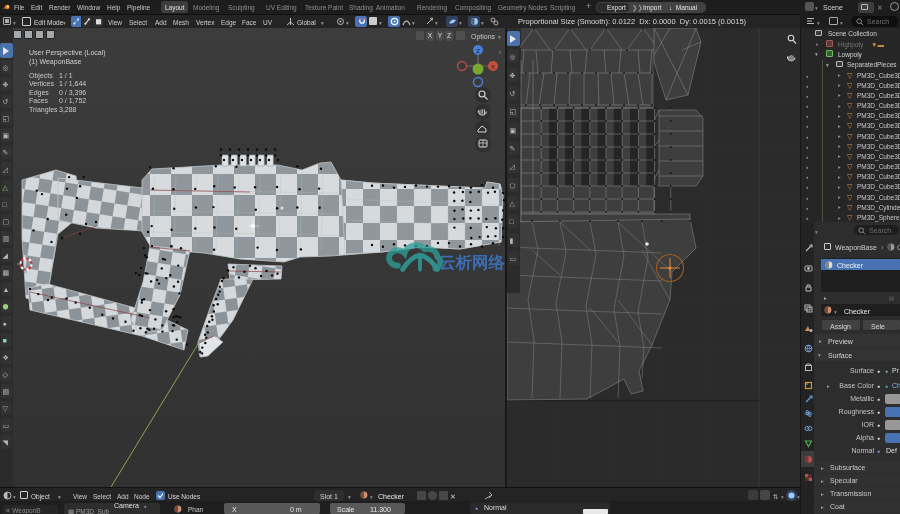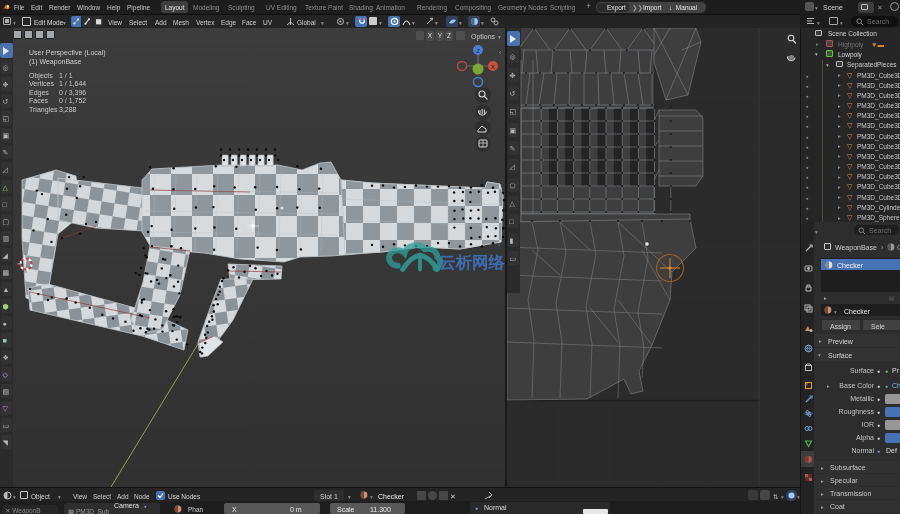--- a/index.html
+++ b/index.html
@@ -114,20 +114,21 @@
 <div class="abs" style="left:468px;top:15.5px;width:12px;height:11px;background:#33415c;border-radius:2px"></div>
 <svg class="abs" style="left:470px;top:16.5px" width="9" height="9" viewBox="0 0 9 9">
       <circle cx="4.5" cy="4.5" r="3.4" fill="#9cf"></circle>
       <path d="M4.5 1.1 a3.4 3.4 0 0 0 0 6.8 z" fill="#567"></path>
     </svg>
 <div class="txt" style="left:481px;top:18.5px;color:#999;font-size:5.5px">▾</div>
 <svg class="abs" style="left:490px;top:16.5px" width="9" height="9" viewBox="0 0 9 9">
       <circle cx="3" cy="3" r="2" fill="none" stroke="#bbb" stroke-width=".9"></circle>
       <circle cx="6" cy="6" r="2" fill="none" stroke="#bbb" stroke-width=".9"></circle>
     </svg>
+<div class="txt" style="left:518px;top:17px;color:#d8d8d8;font-size:7.5px">Proportional Size (Smooth): 0.0122&nbsp;&nbsp;Dx: 0.0000&nbsp;&nbsp;Dy: 0.0015 (0.0015)</div>
 <div class="abs" style="left:800px;top:14px;width:100px;height:14px;background:#1d1d1d"></div>
 <svg class="abs" style="left:806px;top:17px" width="9" height="8" viewBox="0 0 9 8">
       <path d="M1 1.5 h7 M1 4 h5 M1 6.5 h7" stroke="#bbb" stroke-width="1"></path>
     </svg>
 <div class="txt" style="left:817px;top:18.5px;color:#888;font-size:5.5px">▾</div>
 <div class="abs" style="left:829px;top:16.5px;width:9px;height:8px;border:1px solid #aaa;border-radius:1px"></div>
 <div class="txt" style="left:840px;top:18.5px;color:#888;font-size:5.5px">▾</div>
 <div class="abs" style="left:851px;top:15.5px;width:47px;height:11px;background:#0f0f0f;border-radius:5px"></div>
 <svg class="abs" style="left:856px;top:17.5px" width="8" height="8" viewBox="0 0 8 8">
       <circle cx="3.2" cy="3.2" r="2.3" fill="none" stroke="#888" stroke-width="1"></circle>

